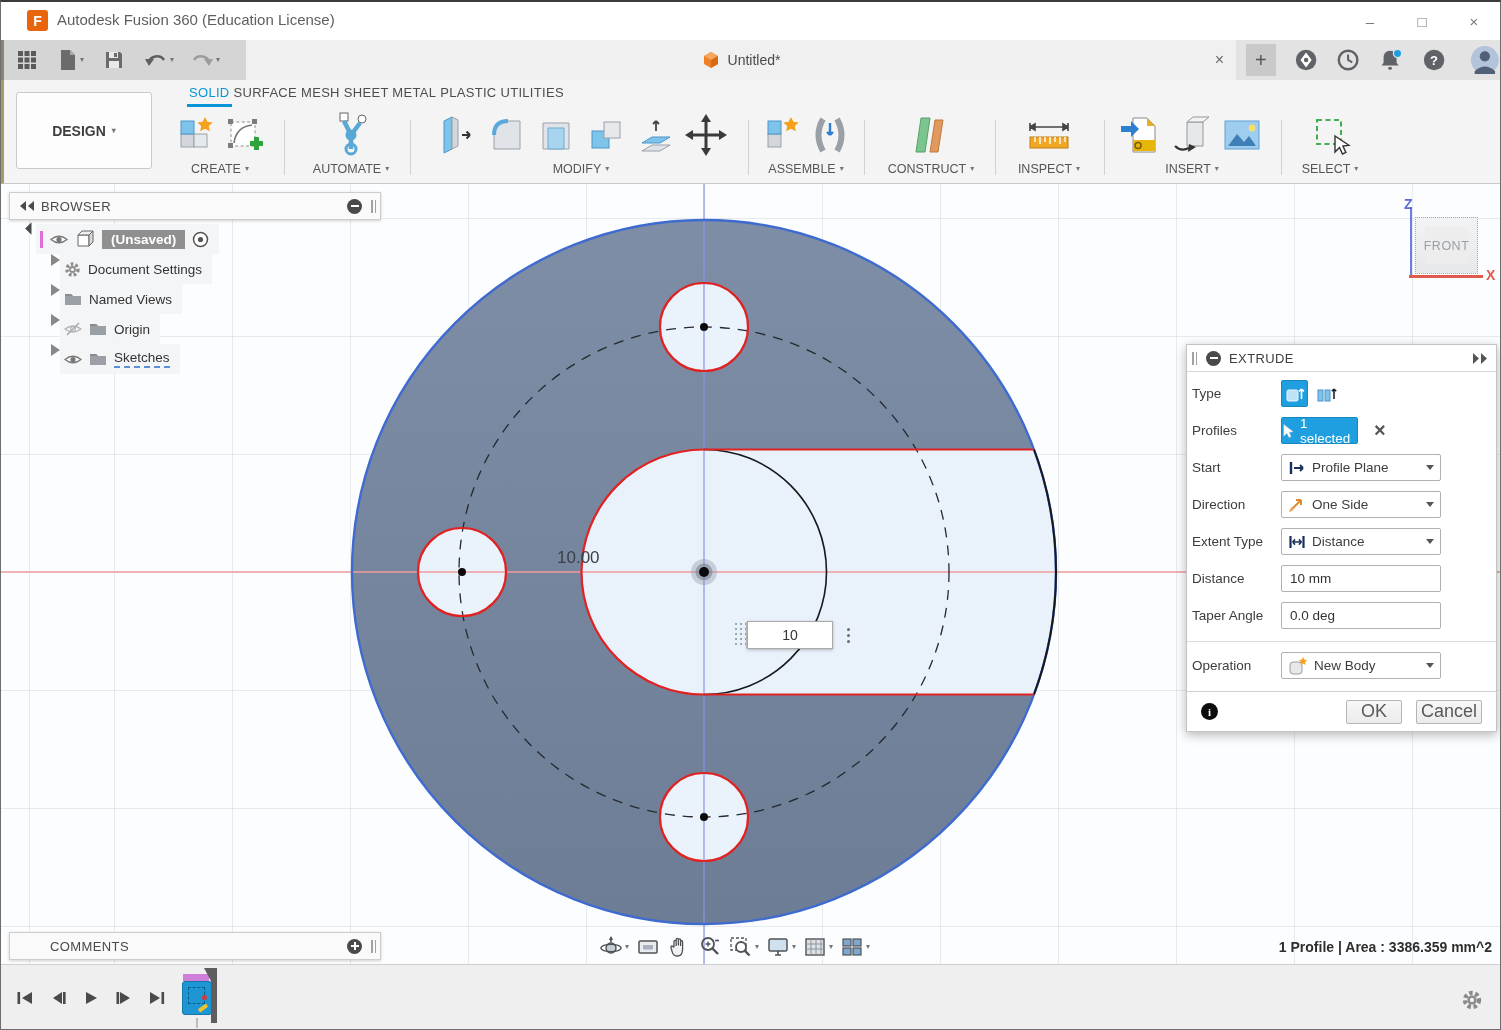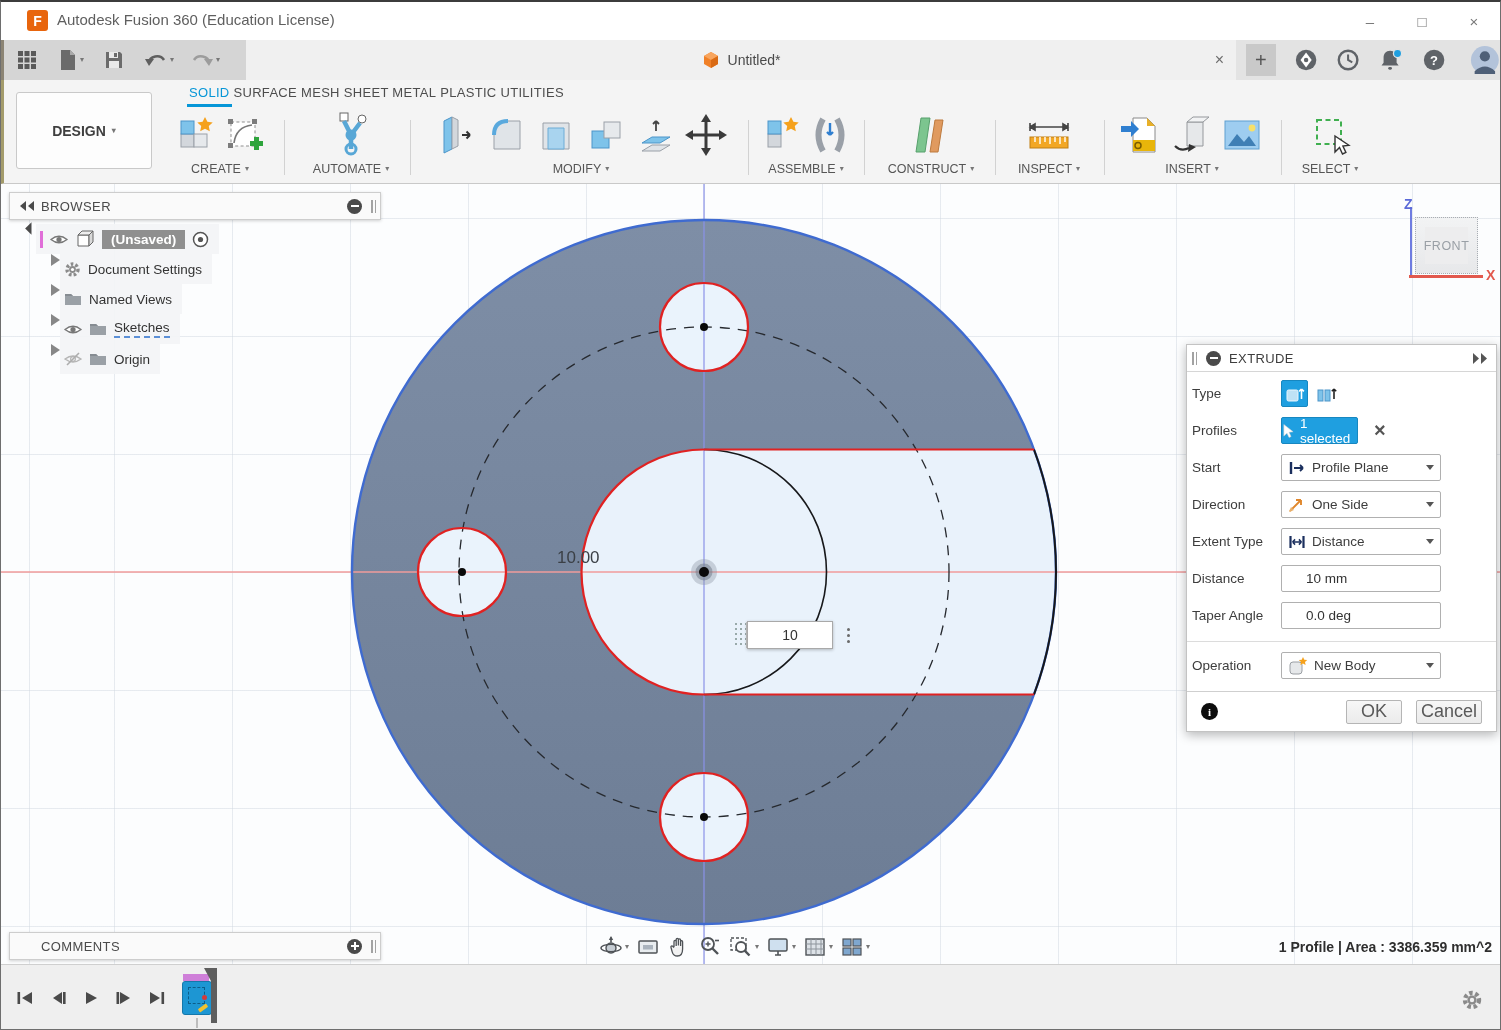--- a/index.html
+++ b/index.html
@@ -69,21 +69,21 @@
   
   .dialog{position:absolute;left:1185px;top:160px;width:311px;background:#fff;border:1px solid #c3c3c3;box-shadow:0 3px 10px rgba(0,0,0,.28);font-size:13.5px;color:#3d3d3d}
   .dlg-head{height:27px;display:flex;align-items:center;gap:8px;border-bottom:1px solid #d6d6d6;padding:0 8px 0 4px}
   .dlg-title{letter-spacing:.4px;font-size:13px}
   .dlg-body{padding:8px 0 0}
   .dlg-row{display:flex;align-items:center;height:27px;margin:0 0 10px}
   .dlg-row label{width:94px;padding-left:5px}
   .dctl{width:160px;height:27px;border:1px solid #b0b0b0;border-radius:2px;background:#fff;display:flex;align-items:center;padding:0 6px;gap:6px}
   .dctl .val{flex:1}
   .dd-caret{width:0;height:0;border-left:4.5px solid transparent;border-right:4.5px solid transparent;border-top:5px solid #555}
-  .dinput{width:160px;height:27px;border:1px solid #b0b0b0;border-radius:2px;padding:0 24px;font-size:13.5px;color:#333;font-family:"Liberation Sans",sans-serif}
+  .dinput{width:160px;height:27px;border:1px solid #b0b0b0;border-radius:2px;padding:0 8px;font-size:13.5px;color:#333;font-family:"Liberation Sans",sans-serif}
   .typebtn{width:27px;height:27px;border:1px solid transparent;border-radius:2px;display:flex;align-items:center;justify-content:center}
   .typebtn.sel{background:#1f9fe0;border-color:#1787c0}
   .profiles-btn{width:77px;height:27px;background:#1f9fe0;border:1px solid #1787c0;border-radius:2px;color:#fff;display:flex;align-items:center;justify-content:center;gap:6px;font-size:13.5px}
   .dlg-div{border-top:1px solid #dcdcdc;margin:12px 0 10px}
   .dlg-foot{border-top:1px solid #cfcfcf;height:40px;display:flex;align-items:center;padding:0 14px;margin-top:12px}
   .btn{height:24px;border:1px solid #b5b5b5;border-radius:2px;background:linear-gradient(#f7f7f7,#ebebeb);color:#5a5a5a;font-size:18px;display:flex;align-items:center;justify-content:center}
   .info-i{width:17px;height:17px;border-radius:50%;background:#0d0d0d;color:#fff;font-size:11px;font-weight:bold;display:flex;align-items:center;justify-content:center;font-family:"Liberation Serif",serif}
 
   
   .viewcube{position:absolute;left:1390px;top:14px;width:112px;height:96px}
@@ -546,45 +546,45 @@
             <path d="M1 2h6l2 2h8v9H1z" fill="#9aa0a6"></path>
             <path d="M1 2h6l2 2H1z" fill="#868c92"></path>
           </svg>
         <span>Named Views</span>
       </span>
     </div>
 
     <div class="brow">
       <span class="tri2" style="margin-left:42px"></span>
       <span class="rowbg">
-        <svg width="18" height="13" viewBox="0 0 18 13">
-            <path d="M1 6.5 Q9 0 17 6.5 Q9 13 1 6.5z" fill="#fff" stroke="#777" stroke-width="1.4"></path>
-            <circle cx="9" cy="6.5" r="2.6" fill="#777"></circle>
-          </svg>
-        <svg width="18" height="14" viewBox="0 0 18 14">
-            <path d="M1 2h6l2 2h8v9H1z" fill="#9aa0a6"></path>
-            <path d="M1 2h6l2 2H1z" fill="#868c92"></path>
-          </svg>
-        <span class="sk-label">Sketches</span>
-      </span>
-    </div>
-
-    <div class="brow">
-      <span class="tri2" style="margin-left:42px"></span>
-      <span class="rowbg">
         <svg width="18" height="14" viewBox="0 0 18 14">
             <path d="M1 7 Q9 1 17 7 Q9 13 1 7z" fill="none" stroke="#b5b5b5" stroke-width="1.4"></path>
             <circle cx="9" cy="7" r="2.4" fill="none" stroke="#b5b5b5" stroke-width="1.2"></circle>
             <path d="M3 13 L15 1" stroke="#adadad" stroke-width="1.6"></path>
           </svg>
         <svg width="18" height="14" viewBox="0 0 18 14">
             <path d="M1 2h6l2 2h8v9H1z" fill="#9aa0a6"></path>
             <path d="M1 2h6l2 2H1z" fill="#868c92"></path>
           </svg>
         <span>Origin</span>
+      </span>
+    </div>
+
+    <div class="brow">
+      <span class="tri2" style="margin-left:42px"></span>
+      <span class="rowbg">
+        <svg width="18" height="13" viewBox="0 0 18 13">
+            <path d="M1 6.5 Q9 0 17 6.5 Q9 13 1 6.5z" fill="#fff" stroke="#777" stroke-width="1.4"></path>
+            <circle cx="9" cy="6.5" r="2.6" fill="#777"></circle>
+          </svg>
+        <svg width="18" height="14" viewBox="0 0 18 14">
+            <path d="M1 2h6l2 2h8v9H1z" fill="#9aa0a6"></path>
+            <path d="M1 2h6l2 2H1z" fill="#868c92"></path>
+          </svg>
+        <span class="sk-label">Sketches</span>
       </span>
     </div>
   </div>
 
   <div class="viewcube">
     <div class="vc-z"></div>
     <div class="vc-x"></div>
     <div class="vc-face">
       <div class="vc-inner">FRONT</div>
     </div>
@@ -696,21 +696,21 @@
     </div>
 
     <div class="dlg-foot">
       <span class="info-i">i</span>
       <span class="btn" style="margin-left:auto;width:56px">OK</span>
       <span class="btn" style="margin-left:14px;width:66px">Cancel</span>
     </div>
   </div>
 
   <div class="panelbar" style="left:8px;top:748px;width:372px">
-    <span style="margin-left:31px">COMMENTS</span>
+    <span style="margin-left:40px">COMMENTS</span>
     <span class="mini-circle plus-circle" style="margin-left:auto"></span>
     <span class="grip" style="margin:0 3px 0 8px">
         <i></i>
         <i></i>
       </span>
   </div>
 
   <div class="navbar">
     <span class="nav-item">
       <svg width="24" height="24" viewBox="0 0 24 24">

